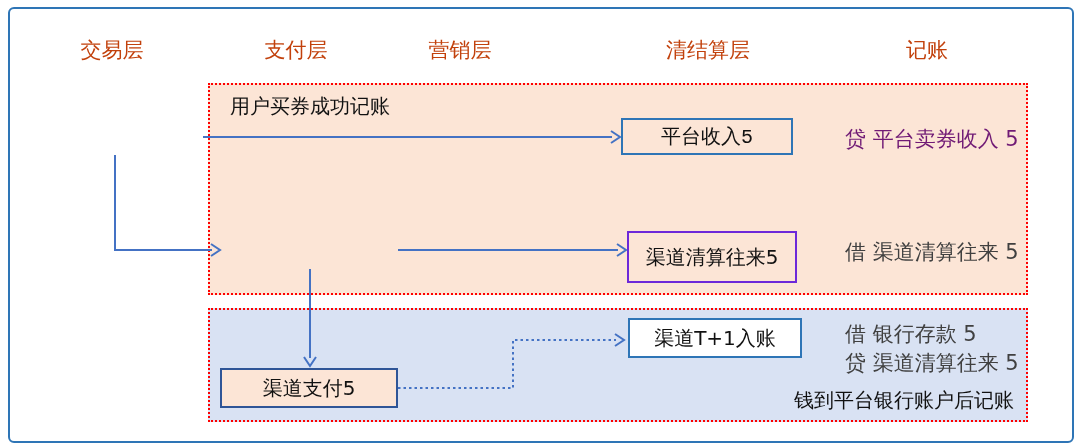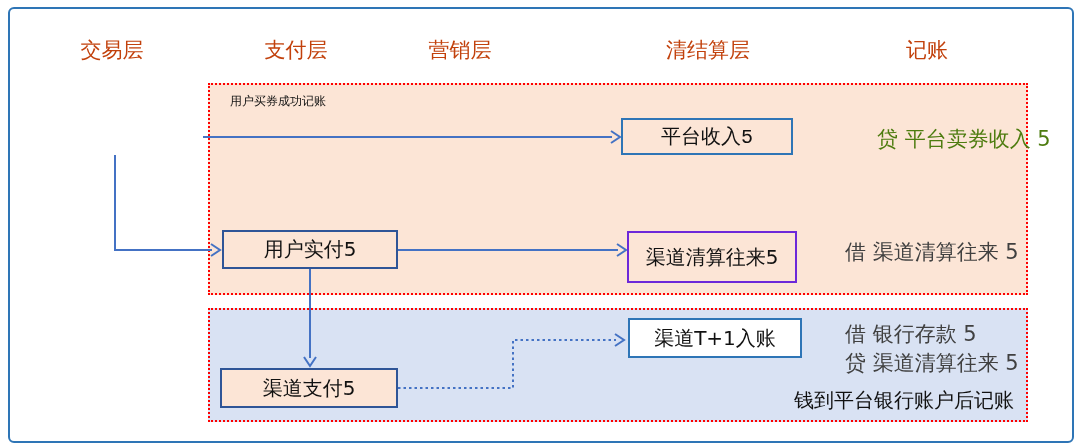--- a/index.html
+++ b/index.html
@@ -19,39 +19,39 @@
   .region{
     position:absolute;border:2px dotted #FF0000;box-sizing:border-box;
   }
   #region-purchase{
     left:208px;top:83px;width:820px;height:212px;background:#FCE5D6;
   }
   #region-settlement{
     left:208px;top:308px;width:820px;height:114px;background:#D9E2F3;
   }
   .region-title{
-    position:absolute;left:20px;top:8px;font-size:12px;color:#111;white-space:nowrap;
+    position:absolute;left:20px;top:8px;font-size:20px;color:#111;white-space:nowrap;
   }
   .region-note{
     position:absolute;right:12px;bottom:6px;font-size:20px;color:#111;white-space:nowrap;
   }
   .node{
     position:absolute;box-sizing:border-box;display:flex;align-items:center;justify-content:center;
     font-size:20px;color:#111;white-space:nowrap;text-align:center;
   }
   #node-order        {left:28px; top:117px;width:175px;height:38px;background:#fff;    border:2px solid #2E75B6;}
   #node-platform-income{left:621px;top:118px;width:172px;height:37px;background:transparent;border:2px solid #2E75B6;font-family:Liberation Mono, monospace;}
   #node-user-paid    {left:222px;top:230px;width:176px;height:39px;background:transparent;border:2.5px solid #2F5597;}
   #node-channel-clearing{left:627px;top:231px;width:170px;height:52px;background:transparent;border:2px solid #6d28d9;}
   #node-channel-pay  {left:220px;top:368px;width:178px;height:40px;background:#FCE5D6;border:2.5px solid #2F5597;}
   #node-channel-t1   {left:628px;top:318px;width:174px;height:40px;background:#fff;   border:2px solid #2E75B6;}
   .ledger{
     position:absolute;left:845px;font-size:21px;white-space:nowrap;
   }
-  .ledger.black{color:#4d7c0f;margin-left:32px;}
+  .ledger.black{color:#701a75;}
   .ledger.red{color:#404040;}
   #ledger-credit-platform{top:125px;}
   #ledger-debit-channel  {top:238px;}
   #ledger-debit-bank     {top:320px;}
   #ledger-credit-channel {top:349px;}
   #arrows{position:absolute;left:0;top:0;width:1080px;height:448px;pointer-events:none;}
   #arrows path{fill:none;stroke:#4472C4;stroke-width:2;}
   #arrows path.dotted{stroke-dasharray:2.5 3;}
 </style>
 </head>
@@ -80,21 +80,20 @@
     <path d="M211,244 L220,250 L211,256"></path>
     <path d="M398,250 L618,250"></path>
     <path d="M617,244 L626,250 L617,256"></path>
     <path d="M310,269 L310,358"></path>
     <path d="M304,357 L310,366 L316,357"></path>
     <path class="dotted" d="M398,388 L513,388 L513,340 L616,340"></path>
     <path d="M615,334 L624,340 L615,346"></path>
   </svg>
 
   <div id="node-platform-income" class="node">平台收入5</div>
-  <div id="node-user-paid" class="node">用户实付5</div>
   <div id="node-channel-clearing" class="node">渠道清算往来5</div>
   <div id="node-channel-pay" class="node">渠道支付5</div>
   <div id="node-channel-t1" class="node">渠道T+1入账</div>
 
   <div id="ledger-credit-platform" class="ledger black">贷 平台卖券收入 5</div>
   <div id="ledger-debit-channel" class="ledger red">借 渠道清算往来 5</div>
   <div id="ledger-debit-bank" class="ledger red">借 银行存款 5</div>
   <div id="ledger-credit-channel" class="ledger red">贷 渠道清算往来 5</div>
 </div>
 

